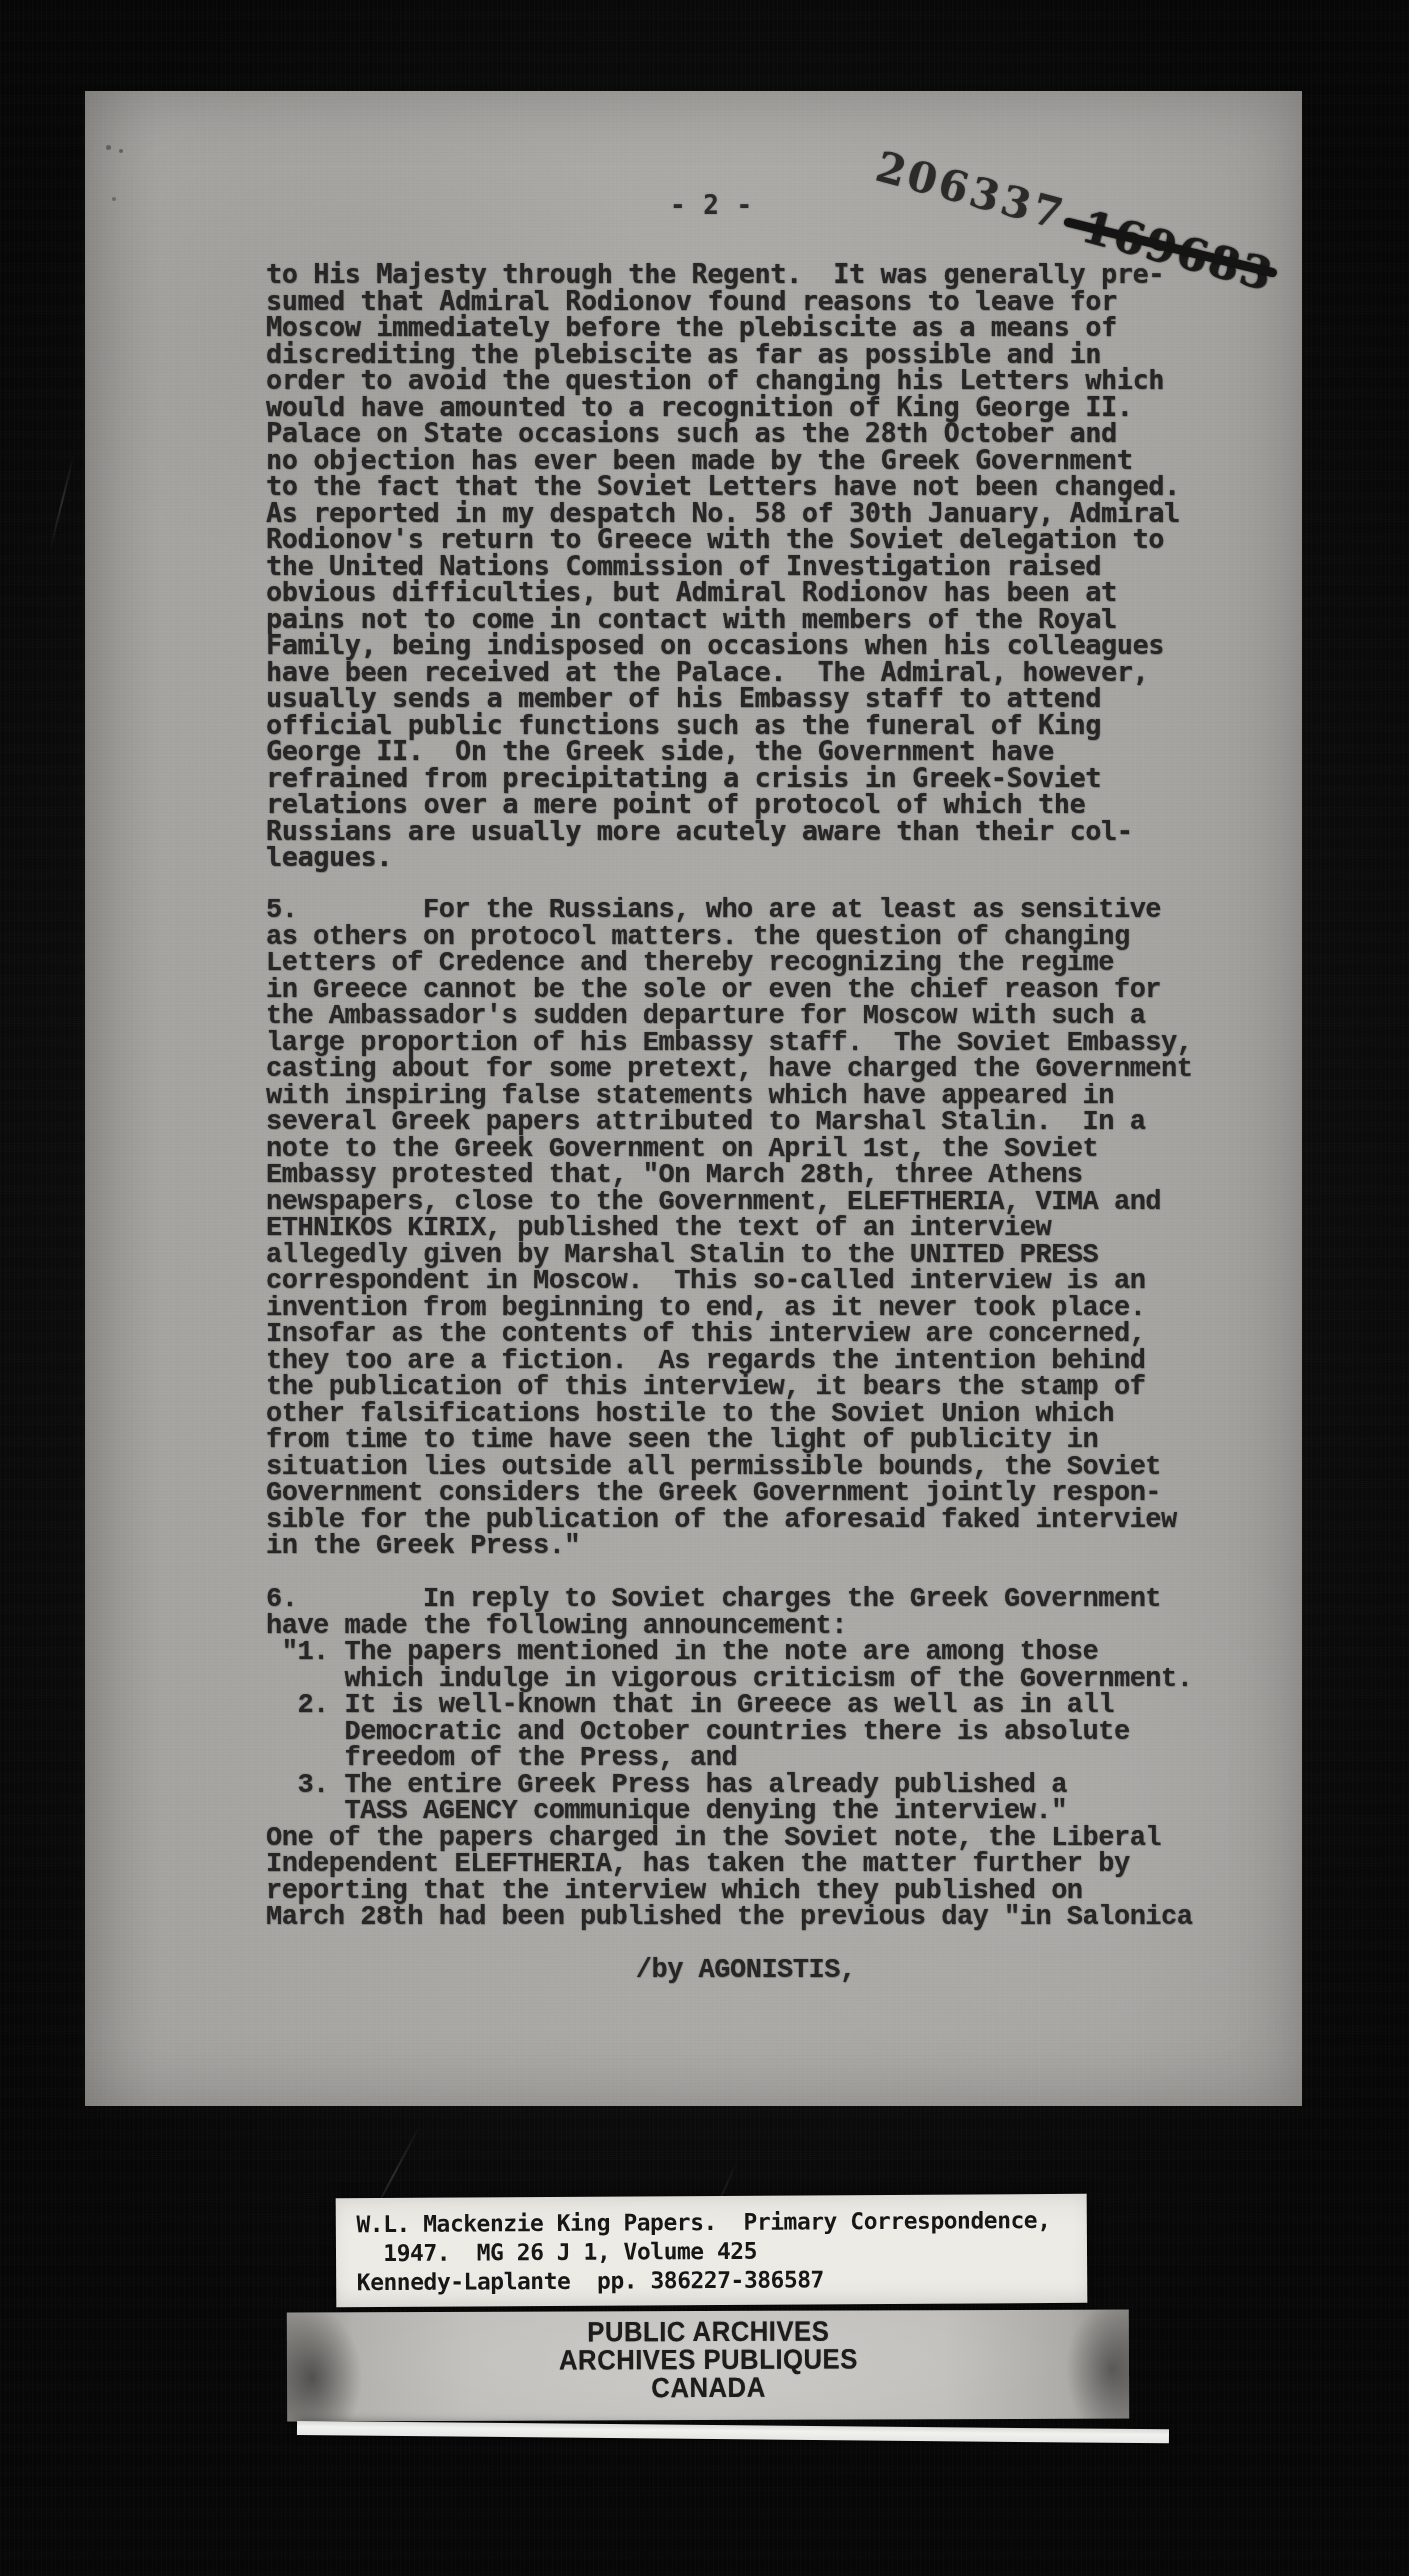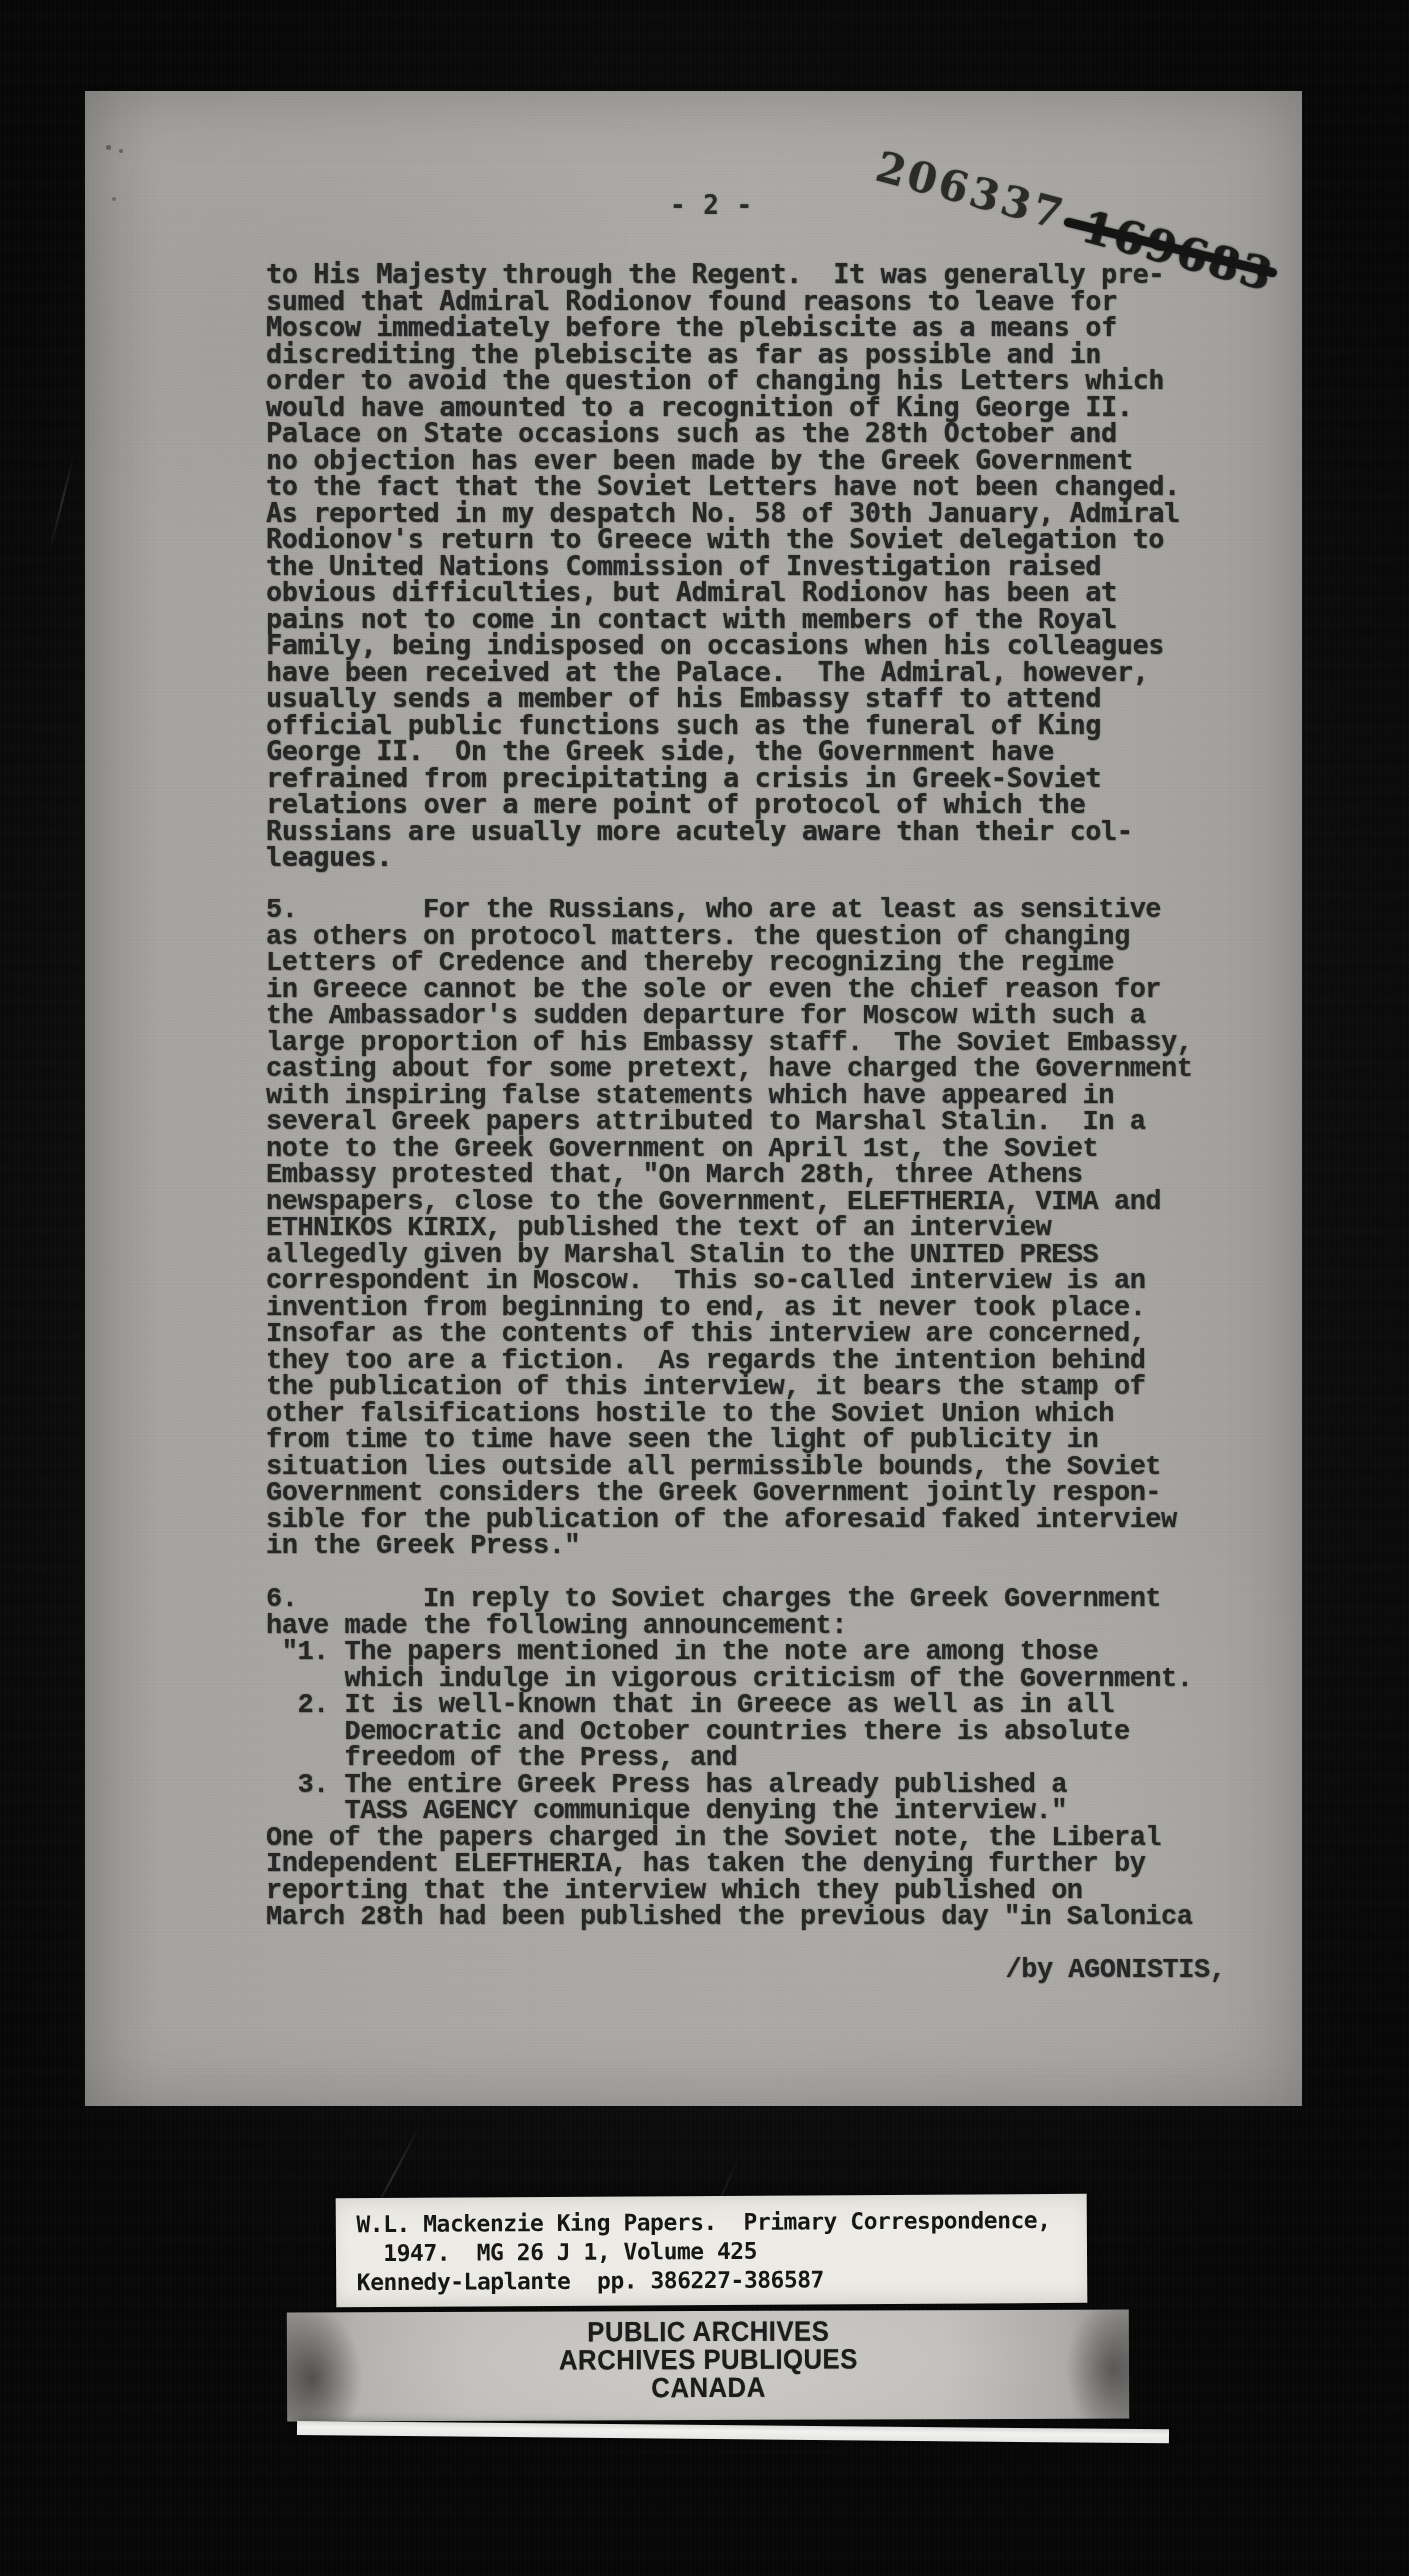--- a/index.html
+++ b/index.html
@@ -97,21 +97,21 @@
     position: absolute;
     left: 181px; top: 170px;            
     width: 979px;
     font: bold 27px/26.5px "DejaVu Sans Mono", monospace;
     letter-spacing: -0.5px;
     color: #262626;
     text-shadow: 0 0 1.5px rgba(35,35,35,.55), 0.5px 0.5px 0.5px rgba(60,60,60,.25);
   }
   .para + .para { margin-top: 26.5px; font-family: Liberation Mono, monospace; }
   .line { white-space: pre; min-height: 26.5px; }
-  .continuation-note .line { text-align: right; padding-right: 19.6px; margin-top: 12px; }
+  .continuation-note .line { text-align: center; padding-right: 19.6px; margin-top: 12px; }
 
   
   .ref-label {
     position: absolute;
     left: 336px; top: 2196px;
     width: 751px; height: 109px;
     background: linear-gradient(180deg, #e5e3de 0%, #edebe6 30%, #eceae5 80%, #e2e0db 100%);
     transform: rotate(-0.35deg);
     box-shadow: 0 0 13.4px rgba(0,0,0,.55), inset 0 0 15.5px rgba(0,0,0,.08);
     padding: 12.4px 0 0 20.6px;
@@ -238,21 +238,21 @@
           <div class="line">6.        In reply to Soviet charges the Greek Government</div>
           <div class="line">have made the following announcement:</div>
           <div class="line"> "1. The papers mentioned in the note are among those</div>
           <div class="line">     which indulge in vigorous criticism of the Government.</div>
           <div class="line">  2. It is well-known that in Greece as well as in all</div>
           <div class="line">     Democratic and October countries there is absolute</div>
           <div class="line">     freedom of the Press, and</div>
           <div class="line">  3. The entire Greek Press has already published a</div>
           <div class="line">     TASS AGENCY communique denying the interview."</div>
           <div class="line">One of the papers charged in the Soviet note, the Liberal</div>
-          <div class="line">Independent ELEFTHERIA, has taken the denying further by</div>
+          <div class="line">Independent ELEFTHERIA, has taken the matter further by</div>
           <div class="line">reporting that the interview which they published on</div>
           <div class="line">March 28th had been published the previous day "in Salonica</div>
         </div>
       <div class="para continuation-note">
         <div class="line">/by AGONISTIS,</div>
       </div>
     </div>
   </div>
 
   <div class="ref-label">

